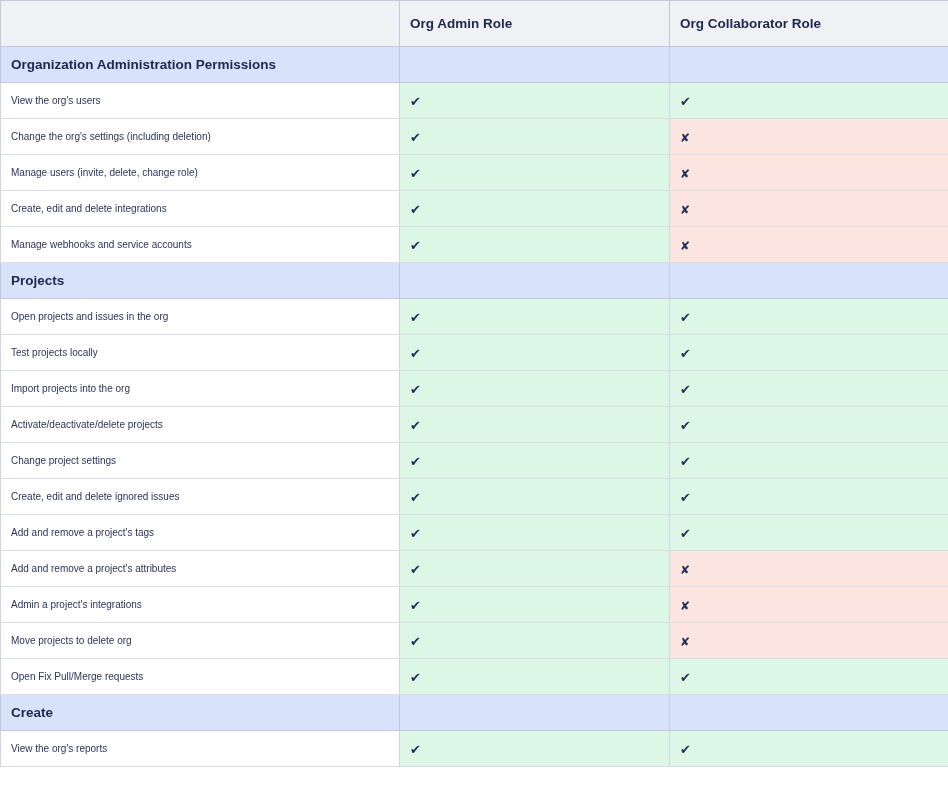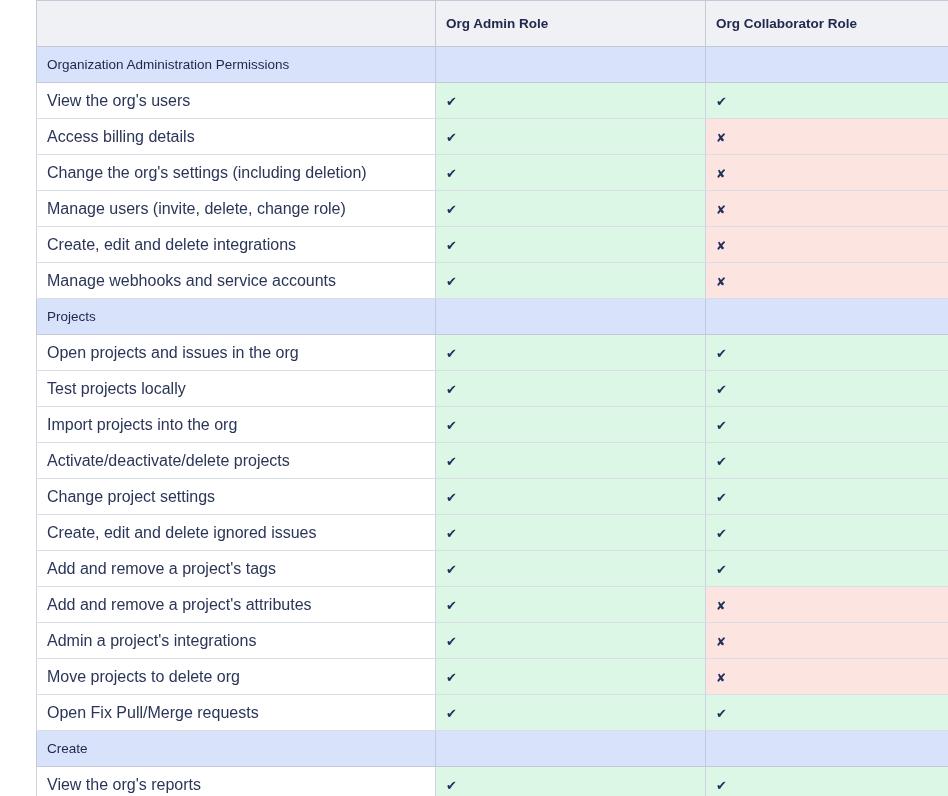--- a/index.html
+++ b/index.html
@@ -14,21 +14,20 @@
     overflow: hidden;
     font-family: "Liberation Sans", sans-serif;
     color: #212a4e;
     -webkit-font-smoothing: antialiased;
   }
 
   .table-wrap {
     width: 948px;
     height: 608px;
     box-sizing: border-box;
-    padding-left: 36px;
   }
 
   table.perm-table {
     width: 948px;
     border-collapse: collapse;
     table-layout: fixed;
     font-size: 13.5px;
   }
 
   table.perm-table col.col-feature { width: 399px; }
@@ -52,38 +51,38 @@
     font-weight: bold;
     font-size: 13.5px;
     color: #212a4e;
     border-color: #c3c9d9;
   }
 
   
   tr.section-row td {
     background: #d8e3fb;
     height: 36px;
-    font-weight: normal;
+    font-weight: bold;
     color: #212a4e;
     border-color: #c3c9d9;
     margin-top: 24px;
   }
 
   
   tr.data-row td {
     height: 36px;
     border-color: #cfd4e0;
     border-top-color: #d9dde6;
     border-bottom-color: #d9dde6;
   }
 
   tr.data-row td.feature-cell {
     background: #ffffff;
     color: #2b3557;
-    font-size: 16px;
+    font-size: 10px;
     white-space: nowrap;
   }
 
   td.mark-cell {
     text-align: left;
     font-size: 14px;
     line-height: 1;
   }
 
   td.mark-yes {
@@ -127,25 +126,20 @@
           <td>Organization Administration Permissions</td>
           <td></td>
           <td></td>
         </tr>
         <tr class="data-row">
           <td class="feature-cell">View the org's users</td>
           <td class="mark-cell mark-yes"><span class="glyph glyph-check">✔</span></td>
           <td class="mark-cell mark-yes"><span class="glyph glyph-check">✔</span></td>
         </tr>
         <tr class="data-row">
-          <td class="feature-cell">Access billing details</td>
-          <td class="mark-cell mark-yes"><span class="glyph glyph-check">✔</span></td>
-          <td class="mark-cell mark-no"><span class="glyph glyph-cross">✘</span></td>
-        </tr>
-        <tr class="data-row">
           <td class="feature-cell">Change the org's settings (including deletion)</td>
           <td class="mark-cell mark-yes"><span class="glyph glyph-check">✔</span></td>
           <td class="mark-cell mark-no"><span class="glyph glyph-cross">✘</span></td>
         </tr>
         <tr class="data-row">
           <td class="feature-cell">Manage users (invite, delete, change role)</td>
           <td class="mark-cell mark-yes"><span class="glyph glyph-check">✔</span></td>
           <td class="mark-cell mark-no"><span class="glyph glyph-cross">✘</span></td>
         </tr>
         <tr class="data-row">

